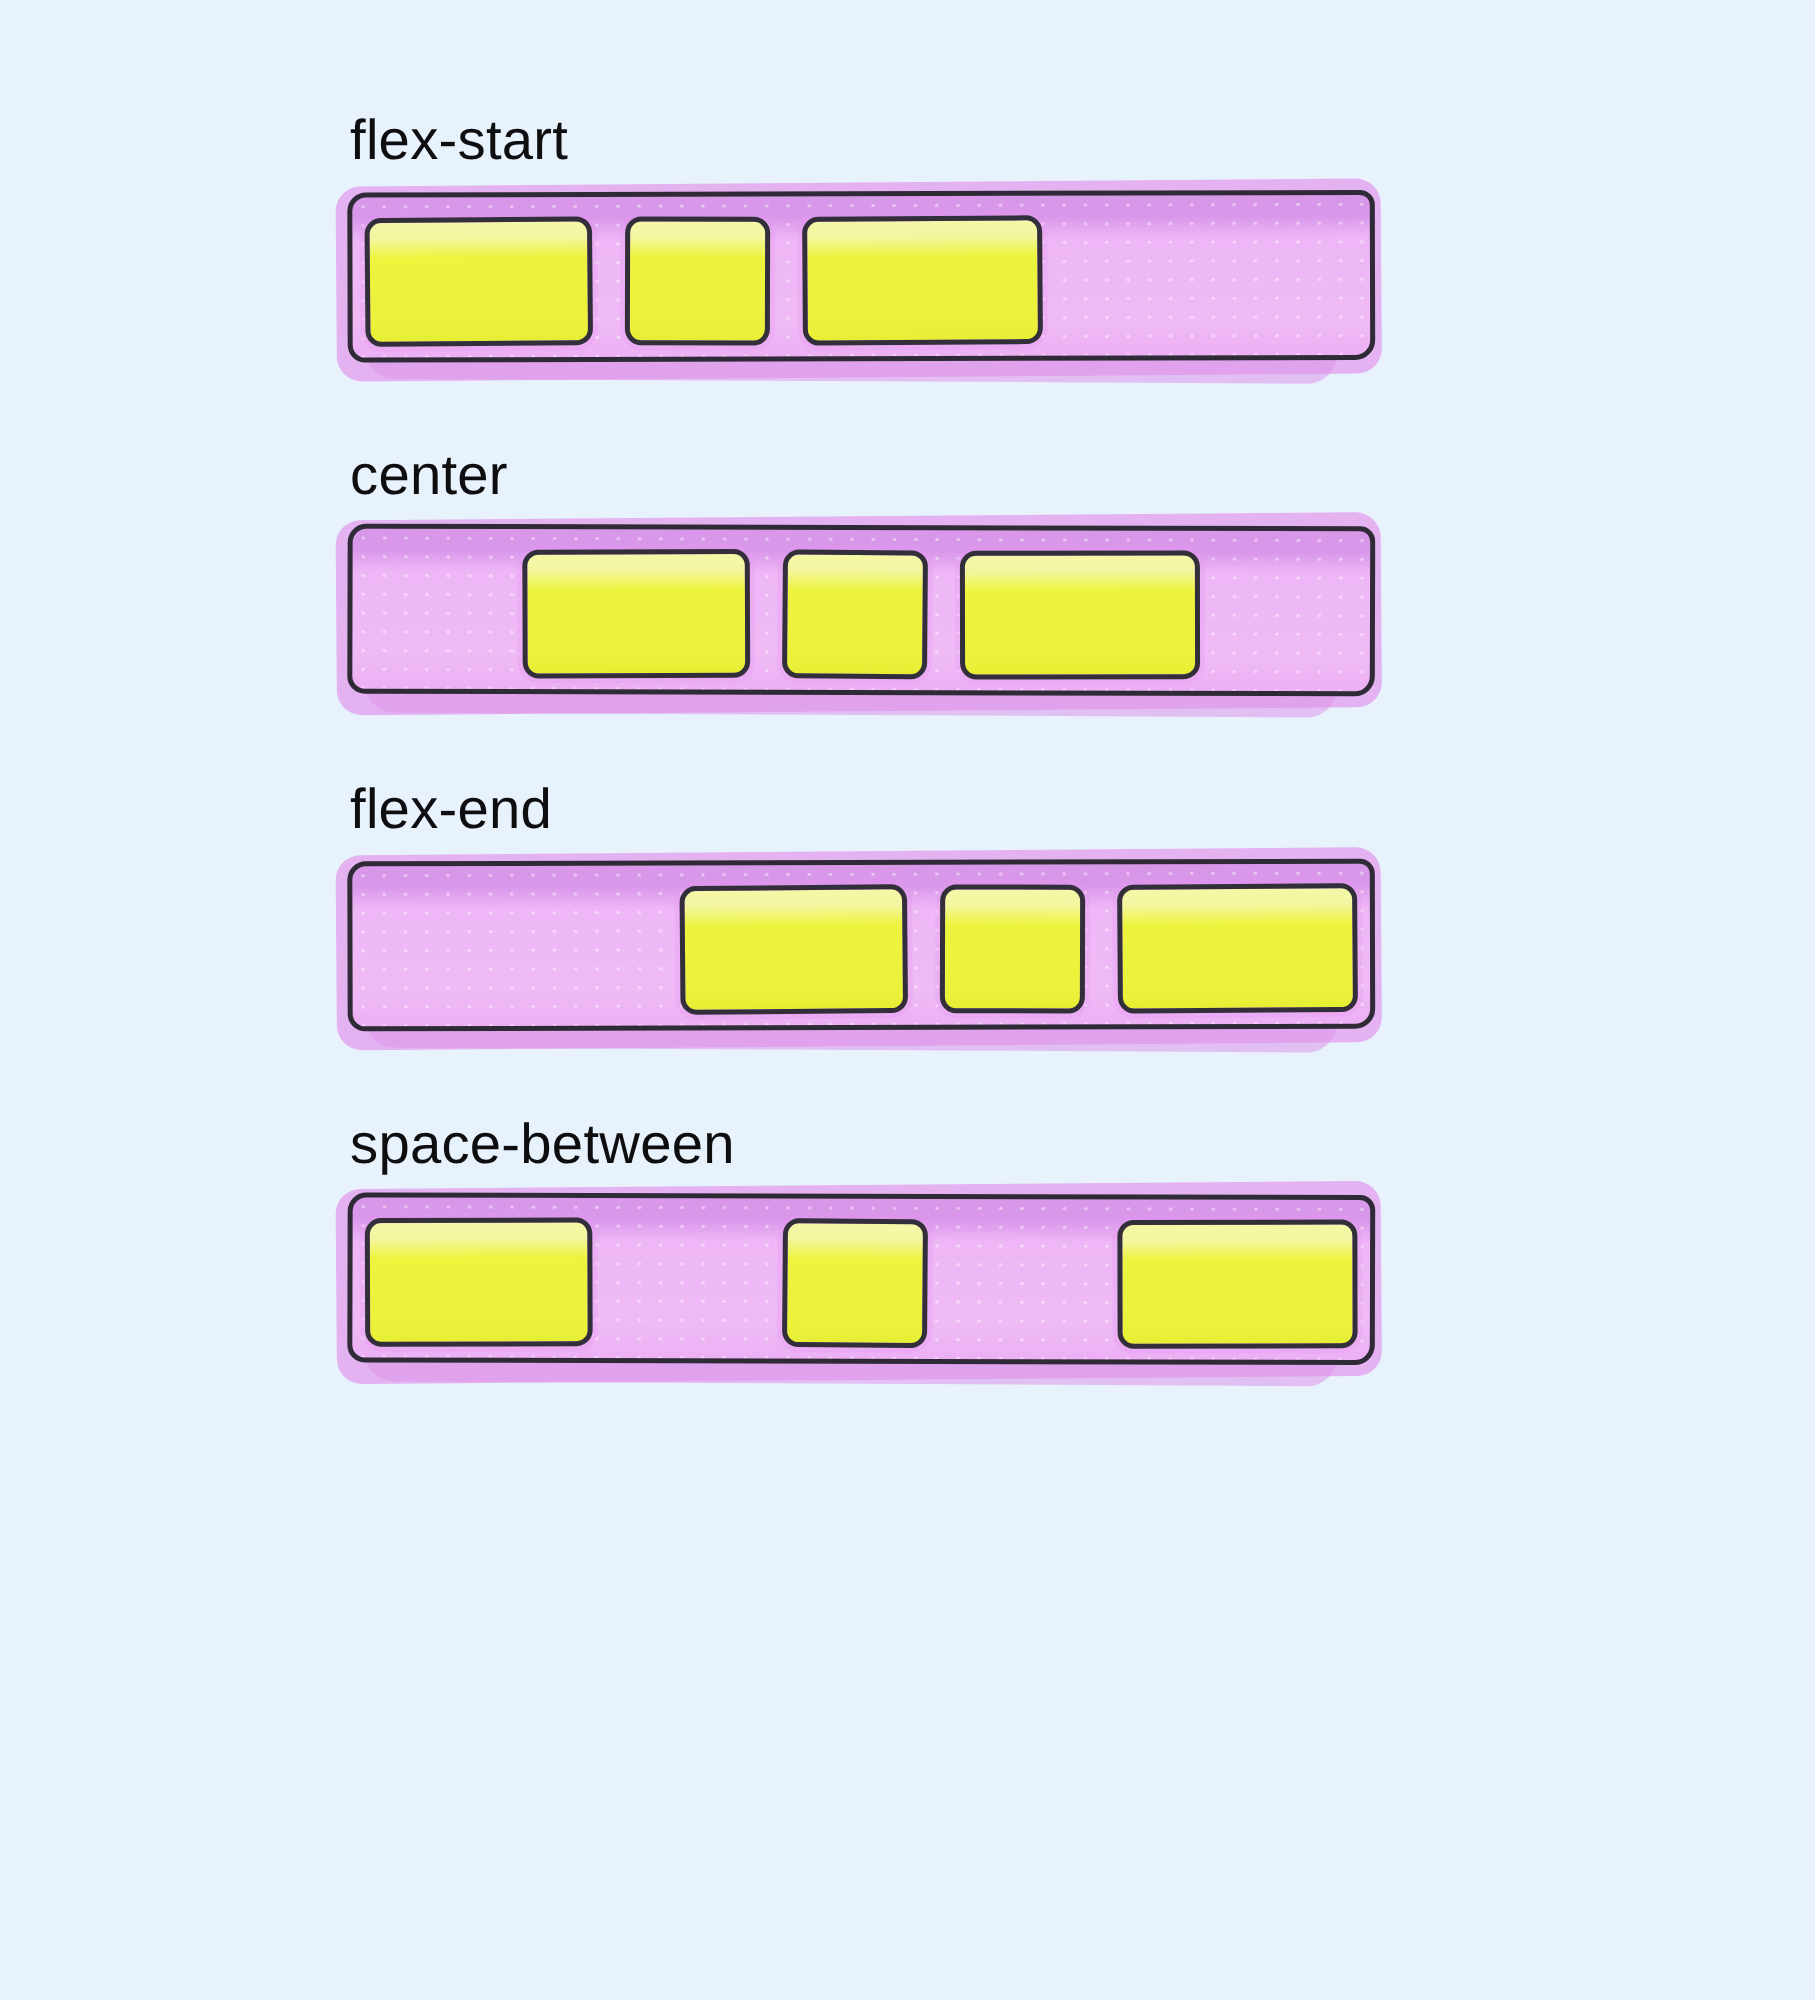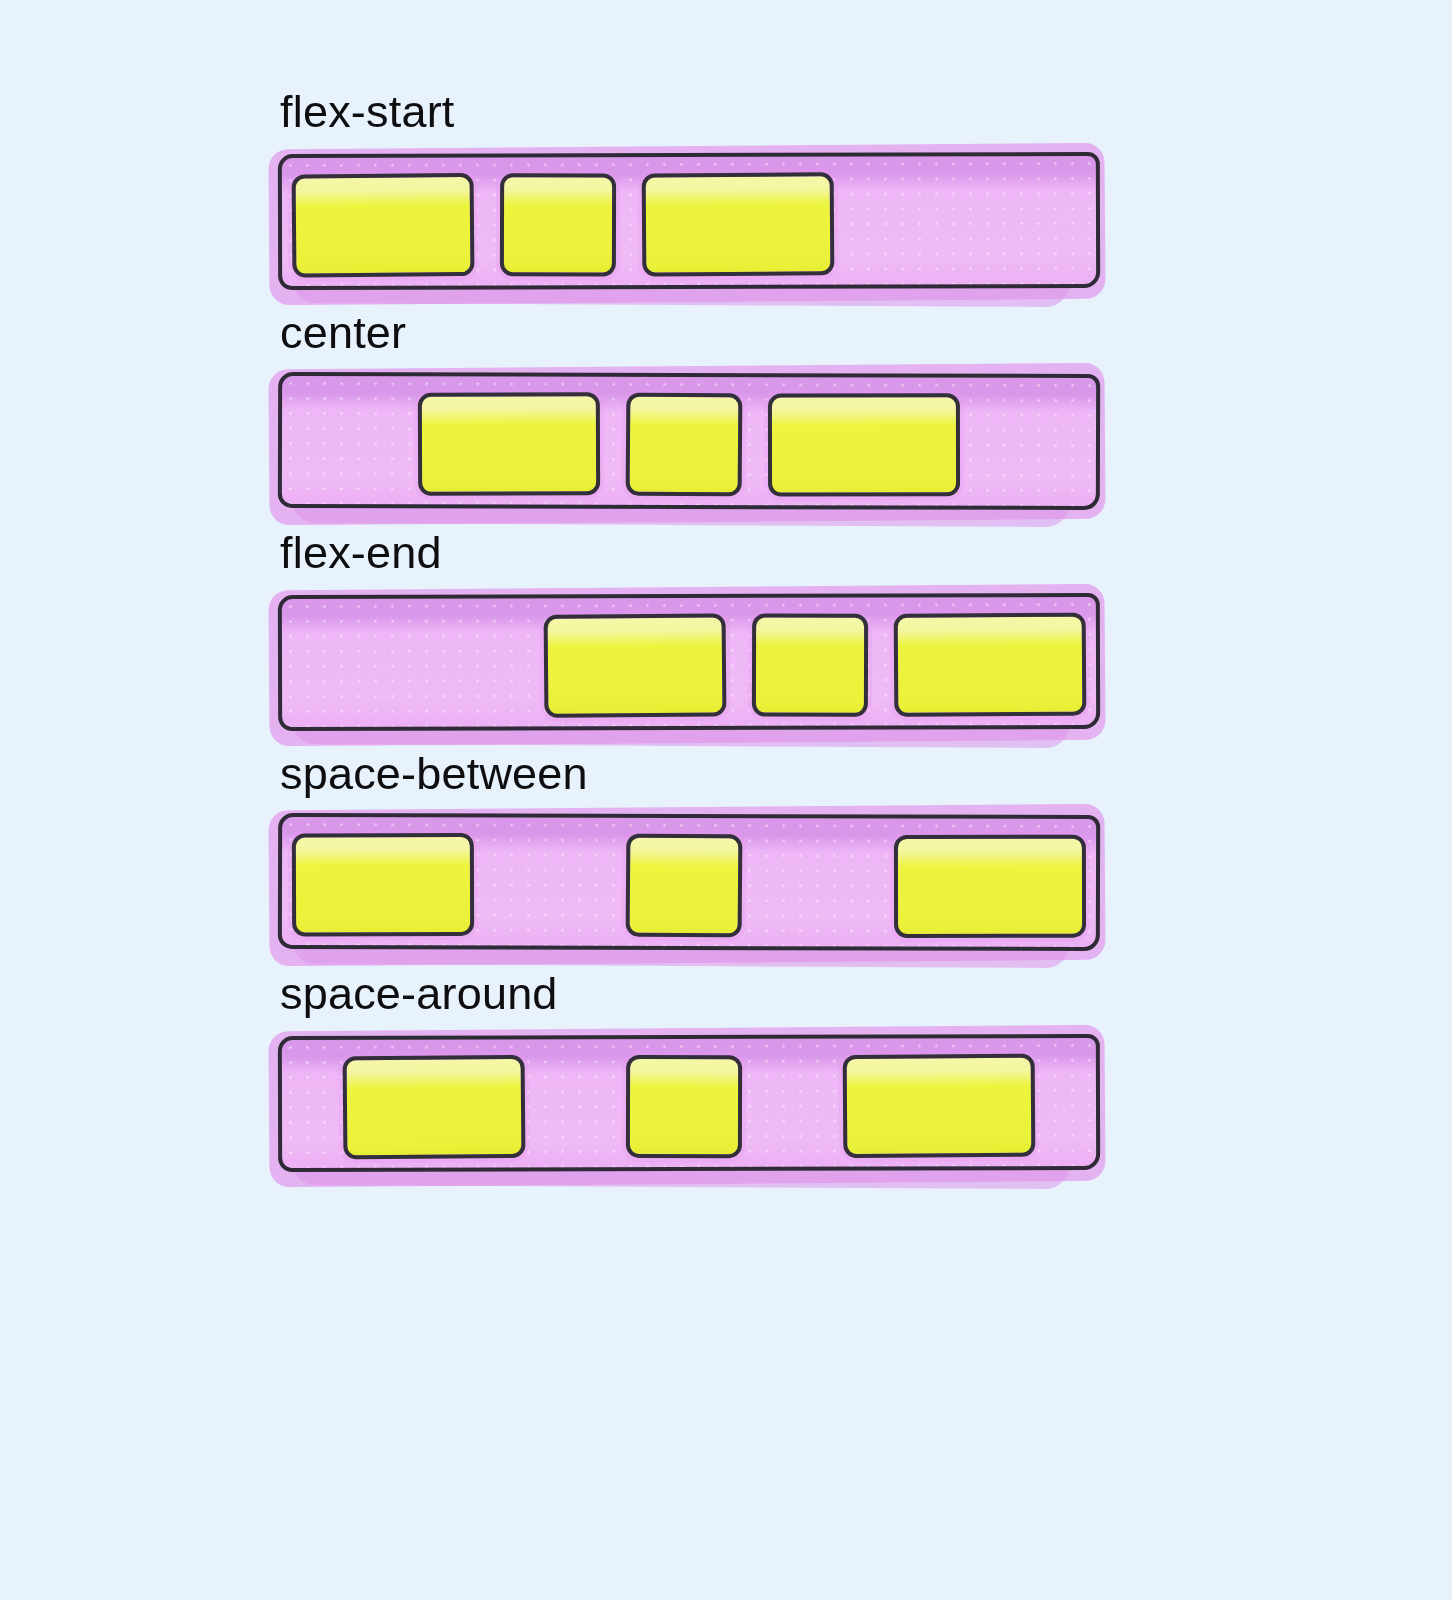--- a/index.html
+++ b/index.html
@@ -10,21 +10,21 @@
     height: 1600px;
     background: #e8f2fd;
     font-family: "Liberation Sans", sans-serif;
     overflow: hidden;
   }
   .stage {
     padding: 88px 0 0 278px;
     width: 1100px;
   }
   .row-block {
-    margin-bottom: 20px;
+    margin-bottom: 67px;
   }
   .row-label {
     font-size: 45px;
     line-height: 1.08;
     color: #0e0e10;
     margin: 0 2px 16px 2px;
     letter-spacing: 0.2px;
   }
   .container-wrap {
     position: relative;
@@ -133,25 +133,15 @@
     <div class="row-label">space-between</div>
     <div class="container-wrap">
       <div class="flex-container" data-justify="space-between">
         <div class="flex-item size-a"></div>
         <div class="flex-item size-b"></div>
         <div class="flex-item size-c"></div>
       </div>
     </div>
   </section>
 
-  <section class="row-block">
-    <div class="row-label">space-around</div>
-    <div class="container-wrap">
-      <div class="flex-container" data-justify="space-around">
-        <div class="flex-item size-a"></div>
-        <div class="flex-item size-b"></div>
-        <div class="flex-item size-c"></div>
-      </div>
-    </div>
-  </section>
 
 
 </div>
 
 </body></html>

